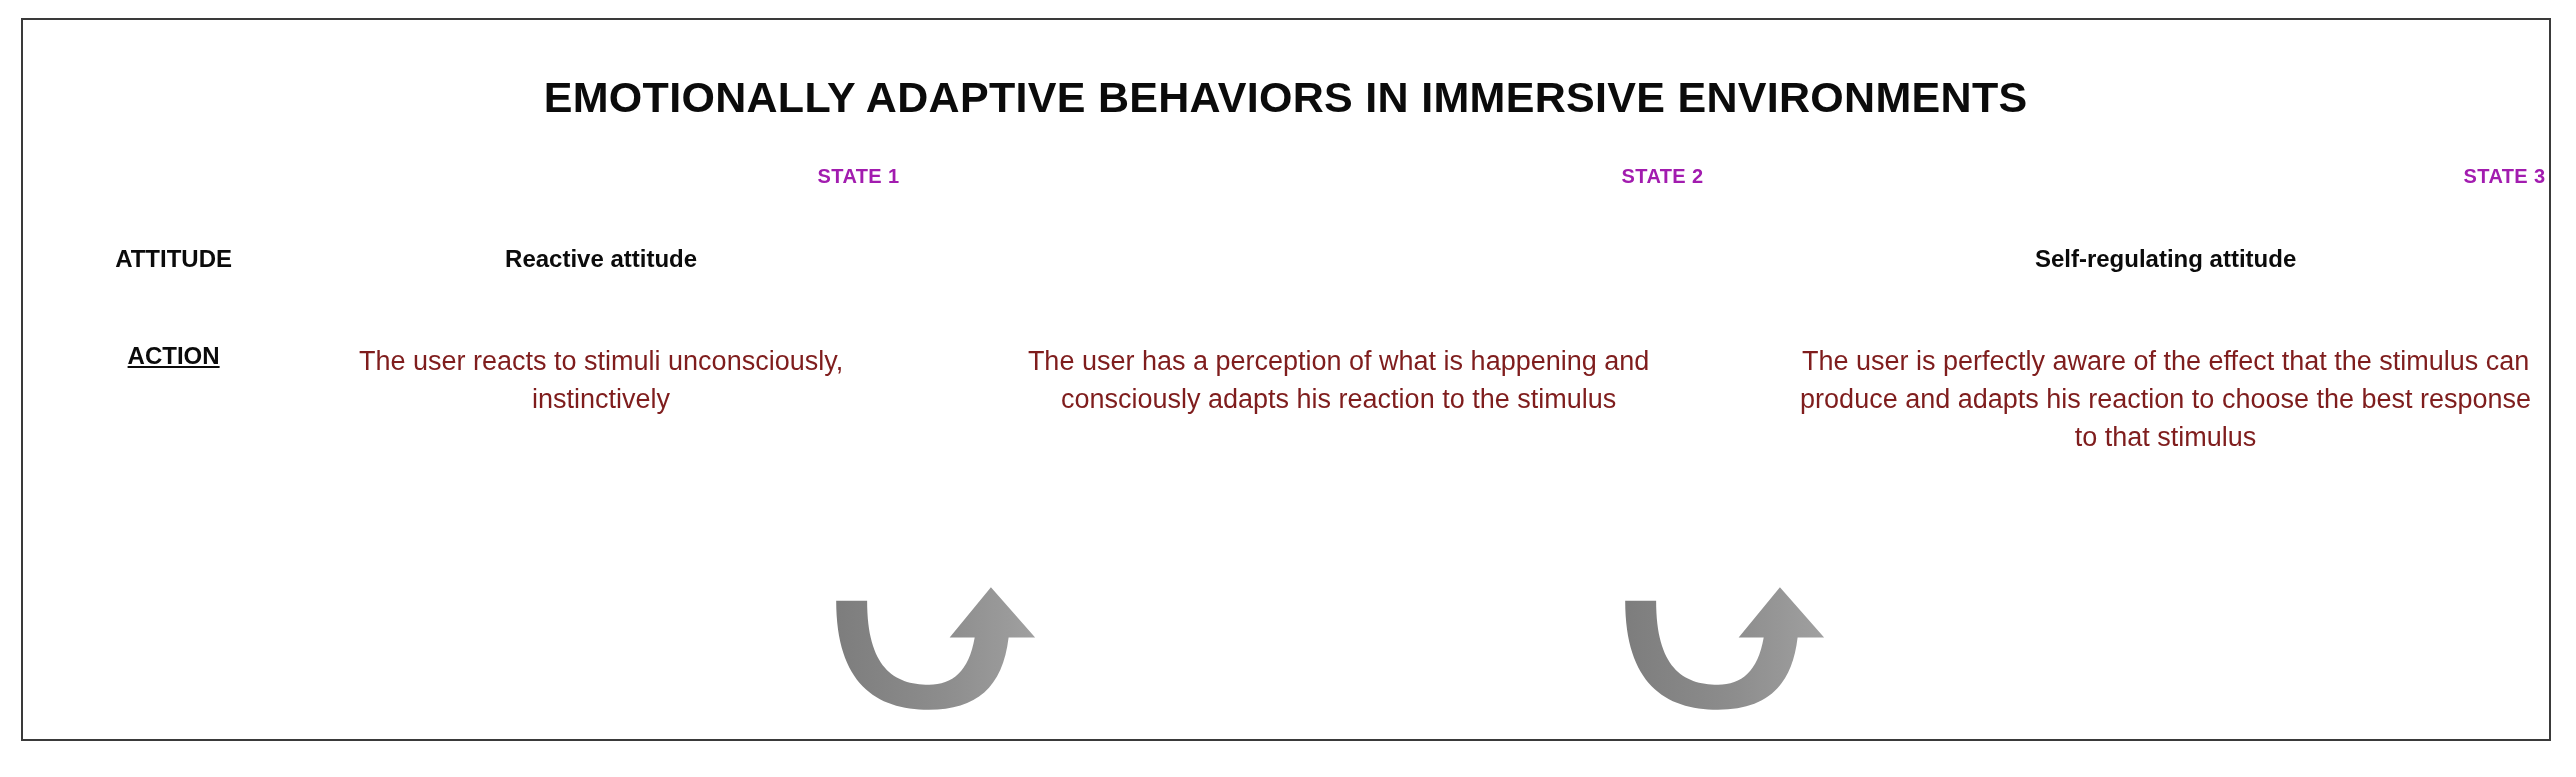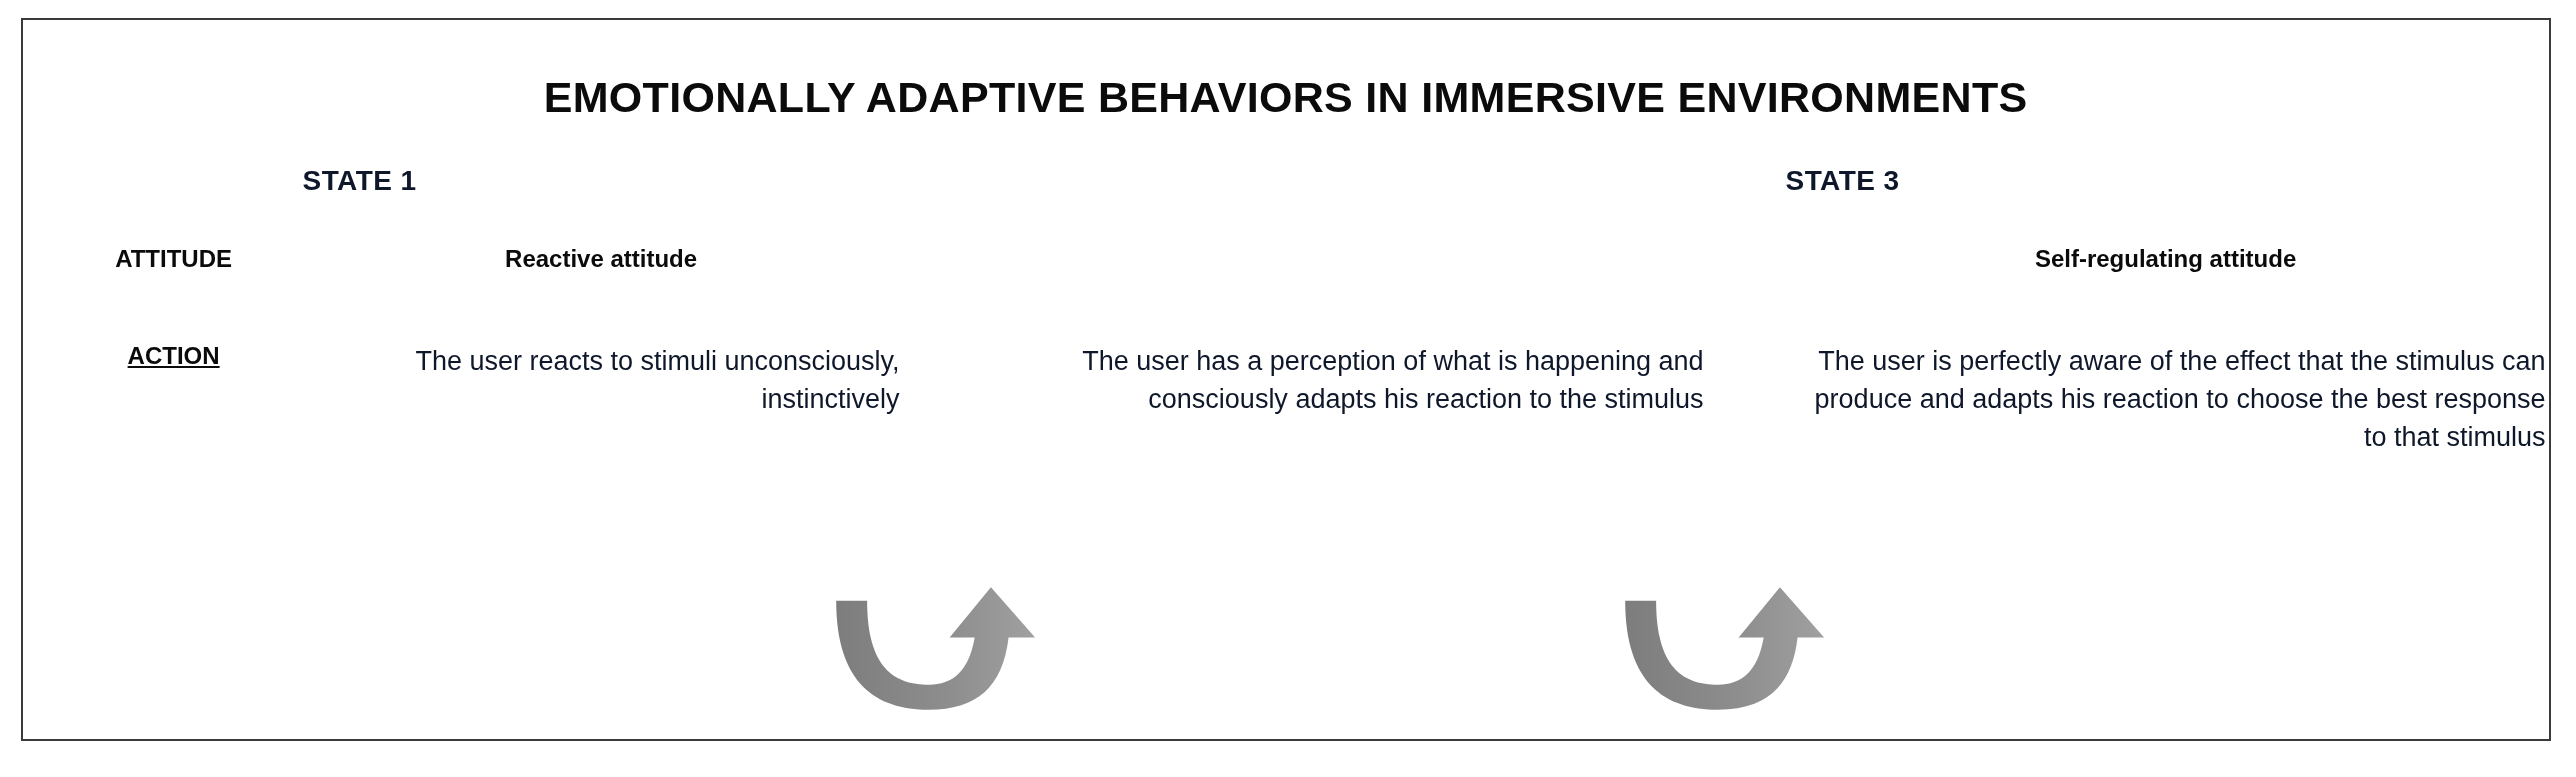--- a/index.html
+++ b/index.html
@@ -62,45 +62,45 @@
     position: absolute;
     box-sizing: border-box;
   }
   .col-1 { left: 280px;  width: 597px; }
   .col-2 { left: 951px; width: 730px; }
   .col-3 { left: 1763px; width: 760px; }
 
   
   .state-head {
     top: 145px;
-    text-align: left;
+    text-align: right;
     font-weight: 700;
-    font-size: 28px;
+    font-size: 20px;
     letter-spacing: 0.4px;
-    color: #0f172a;
+    color: #a21caf;
   }
 
   
   .attitude-cell {
     top: 225px;
     text-align: center;
     font-weight: 700;
     font-size: 24px;
     color: #0b0b0b;
   }
   .attitude-label { top: 225px; }
 
   
   .action-cell {
     top: 322px;
-    text-align: right;
+    text-align: center;
     font-weight: 400;
     font-size: 27px;
     line-height: 38px;
-    color: #0f172a;
+    color: #7f1d1d;
   }
   .action-label { top: 322px; text-decoration: underline; }
 
   
   .arrow {
     position: absolute;
     top: 560px;
     width: 251px;
     height: 140px;
   }
@@ -110,20 +110,21 @@
 </style>
 </head>
 <body>
 
 <div class="canvas">
   <div class="frame">
 
     <div class="title">EMOTIONALLY ADAPTIVE BEHAVIORS IN IMMERSIVE ENVIRONMENTS</div>
 
     <div class="col col-1 state-head">STATE 1</div>
+    <div class="col col-2 state-head">STATE 2</div>
     <div class="col col-3 state-head">STATE 3</div>
 
     <div class="rowlabel attitude-label">ATTITUDE</div>
     <div class="col col-1 attitude-cell">Reactive attitude</div>
     <div class="col col-3 attitude-cell">Self-regulating attitude</div>
 
     <div class="rowlabel action-label">ACTION</div>
     <div class="col col-1 action-cell">The user reacts to stimuli unconsciously, instinctively</div>
     <div class="col col-2 action-cell">The user has a perception of what is happening and consciously adapts his reaction to the stimulus</div>
     <div class="col col-3 action-cell">The user is perfectly aware of the effect that the stimulus can produce and adapts his reaction to choose the best response to that stimulus</div>

